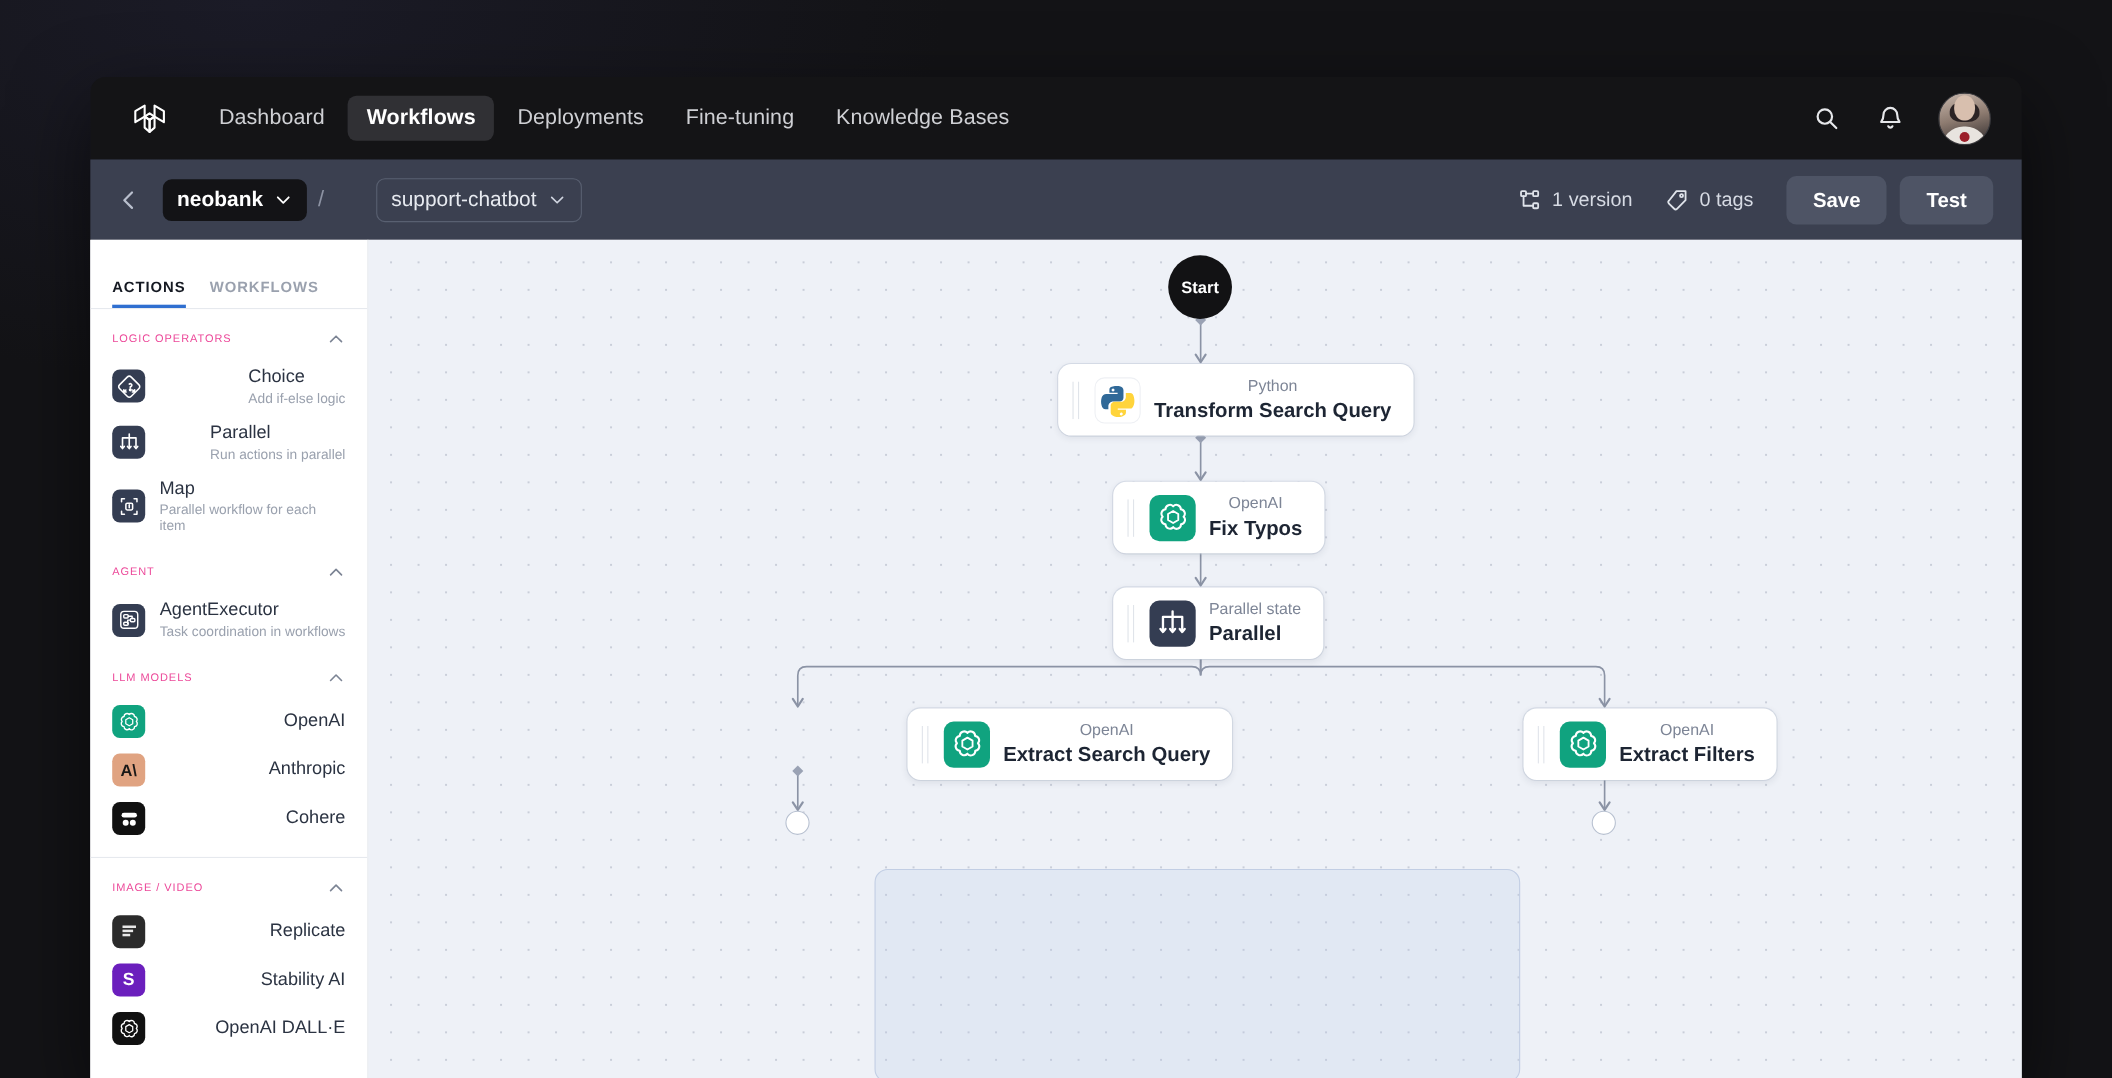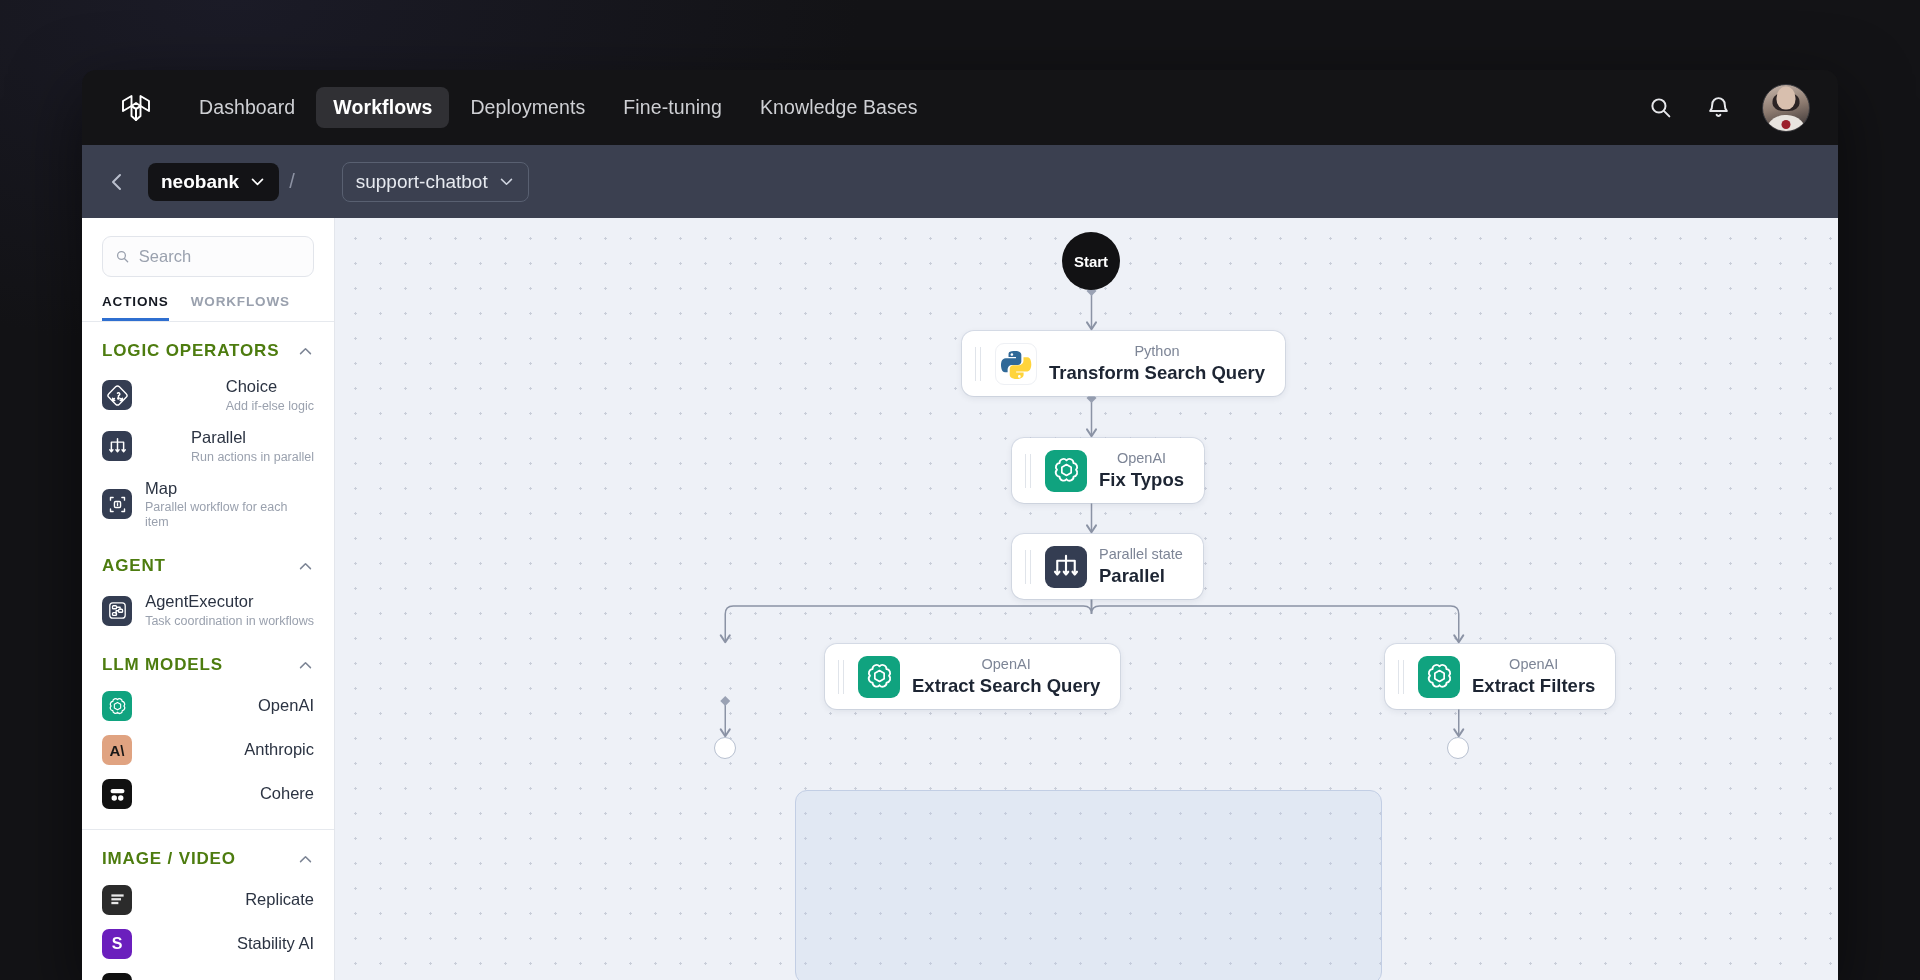--- a/index.html
+++ b/index.html
@@ -103,21 +103,21 @@
   .tabs { display: flex; gap: 22px; padding: 0 20px; margin-top: 17px;
           border-bottom: 1px solid #e6e9ee; }
   .tab { font-size: 13.5px; font-weight: 700; letter-spacing: .85px;
          color: #9aa1ae; padding-bottom: 9px; cursor: pointer; }
   .tab.active { color: #151922; border-bottom: 3px solid #2f6fd0; }
   .section { padding: 0 20px; }
   .section-head {
     display: flex; align-items: center; justify-content: space-between;
     padding: 19px 0 9px 0; cursor: pointer;
   }
-  .section-title { font-size: 17px; font-weight: 700; letter-spacing: .85px; color: #4d7c0f; }
+  .section-title { font-size: 10px; font-weight: 400; letter-spacing: .85px; color: #ec4899; }
   .chev { color: #7c8494; }
   .row { display: flex; align-items: center; gap: 13px; padding: 7px 0; cursor: pointer; justify-content: space-between; }
   .row-ic { width: 30px; height: 30px; border-radius: 7px; flex: none;
             display: flex; align-items: center; justify-content: center; overflow:hidden; }
   .row-txt { min-width: 0; }
   .row-title { font-size: 16.5px; color: #2b3342; line-height: 1.2; }
   .row-sub { font-size: 12.5px; color: #9aa1ae; margin-top: 2px; line-height: 1.2; }
   .divider { height: 1px; background: #e6e9ee; margin: 13px 0 0 0; }
 
   
@@ -215,32 +215,47 @@
         </svg>
     </div>
     <span class="crumb-sep">/</span>
     <div class="crumb-pill outline">
       <span>support-chatbot</span>
       <svg width="17" height="17" viewBox="0 0 24 24" fill="none" stroke="#cfd4df" stroke-width="2.1" stroke-linecap="round" stroke-linejoin="round">
           <path d="M5 9 L12 16 L19 9"></path>
         </svg>
     </div>
 
+    <div class="meta-group">
+      <div class="meta">
+        <svg width="22" height="22" viewBox="0 0 24 24" fill="none" stroke="#dfe3ea" stroke-width="1.8" stroke-linecap="round" stroke-linejoin="round">
+          <rect x="3" y="3" width="5" height="5" rx="1"></rect>
+            <rect x="15" y="3" width="5" height="5" rx="1"></rect>
+            <rect x="15" y="15" width="5" height="5" rx="1"></rect>
+          <path d="M5.5 8 v9.5 h9.5 M8 5.5 h7"></path>
+        </svg>
+        <span>1 version</span>
+      </div>
+      <div class="meta">
+        <svg width="22" height="22" viewBox="0 0 24 24" fill="none" stroke="#dfe3ea" stroke-width="1.8" stroke-linecap="round" stroke-linejoin="round">
+          <path d="M11 3 H20 V12 L11.5 20.5 a2 2 0 0 1-2.8 0 L3.5 15.3 a2 2 0 0 1 0-2.8 Z"></path>
+          <circle cx="16" cy="7.5" r="1.5"></circle>
+        </svg>
+        <span>0 tags</span>
+      </div>
+      <div style="display:flex;gap:8px">
+        <button class="btn">Save</button>
+        <button class="btn">Test</button>
+      </div>
+    </div>
   </div>
 
   <div class="body-split">
 
     <div class="sidebar">
-      <div class="search-box">
-        <svg width="17" height="17" viewBox="0 0 24 24" fill="none" stroke="#9aa1ae" stroke-width="2.1" stroke-linecap="round">
-          <circle cx="10.5" cy="10.5" r="6.3"></circle>
-            <path d="M15.2 15.2 L20.5 20.5"></path>
-        </svg>
-        <input type="text" placeholder="Search" style="">
-      </div>
 
       <div class="tabs">
         <div class="tab active">ACTIONS</div>
         <div class="tab">WORKFLOWS</div>
       </div>
 
       <div class="section">
         <div class="section-head">
           <span class="section-title">LOGIC OPERATORS</span>
           <svg class="chev" width="17" height="17" viewBox="0 0 24 24" fill="none" stroke="currentColor" stroke-width="2.1" stroke-linecap="round" stroke-linejoin="round">

